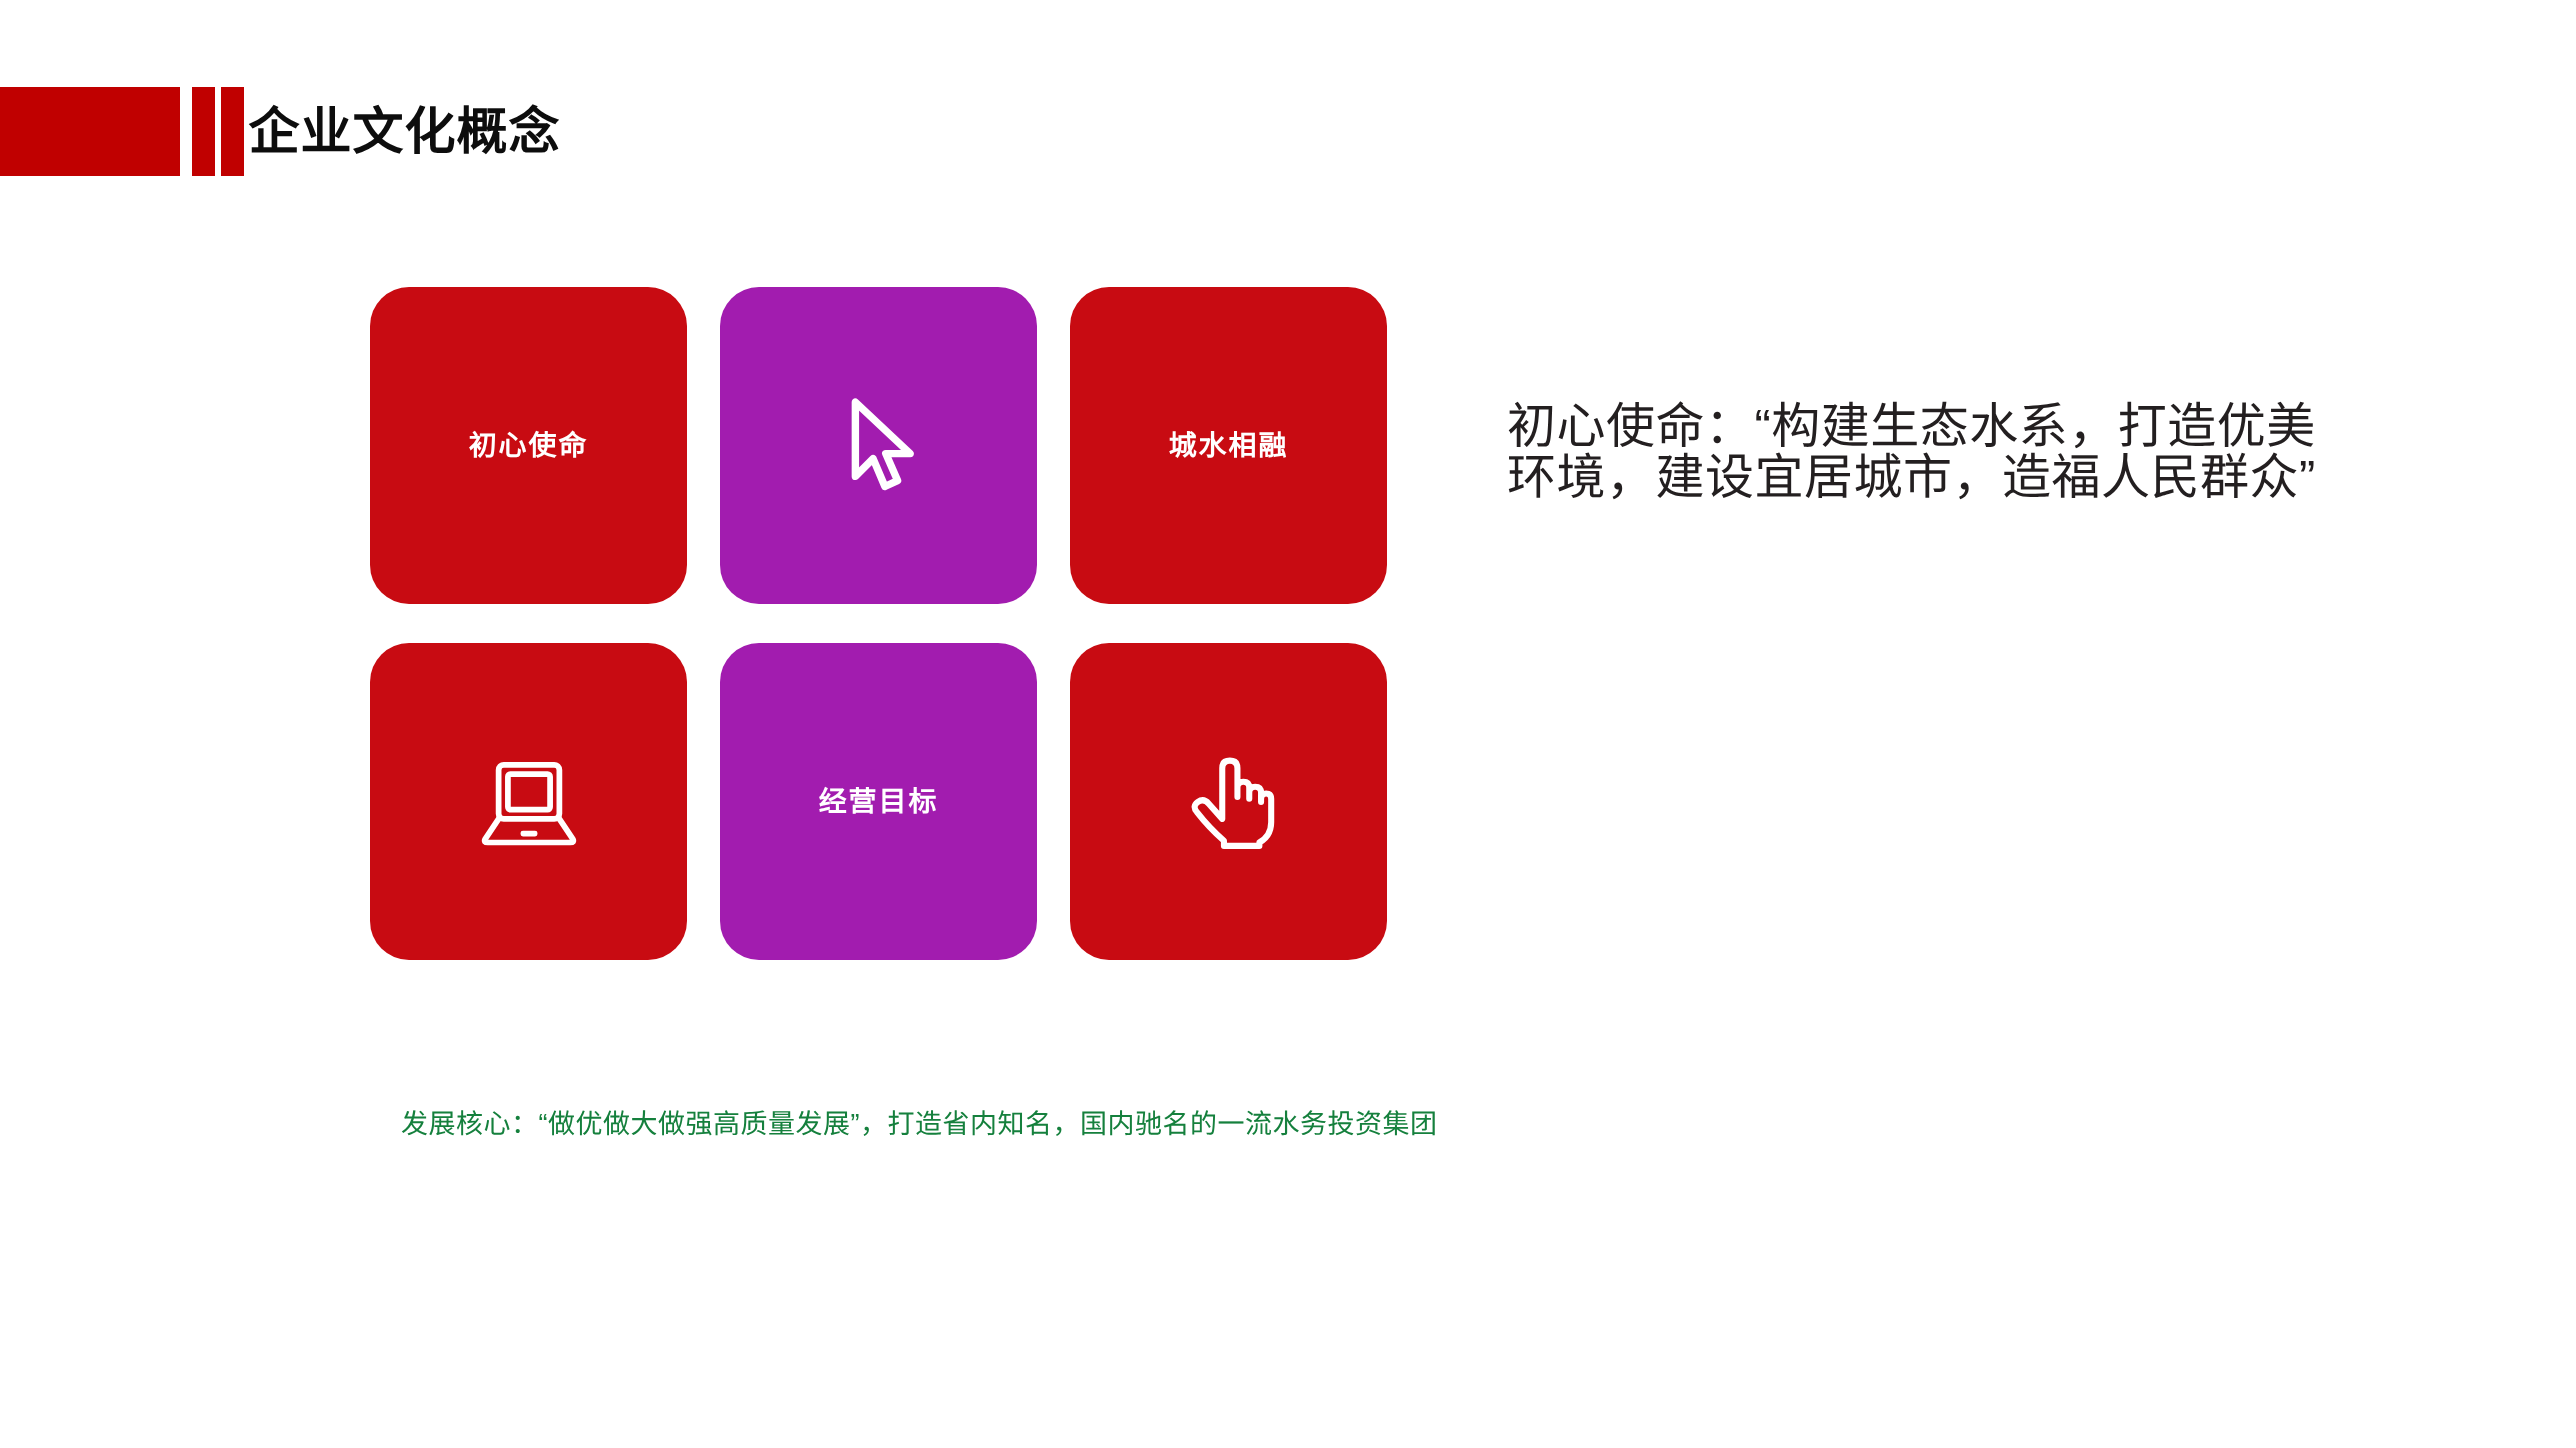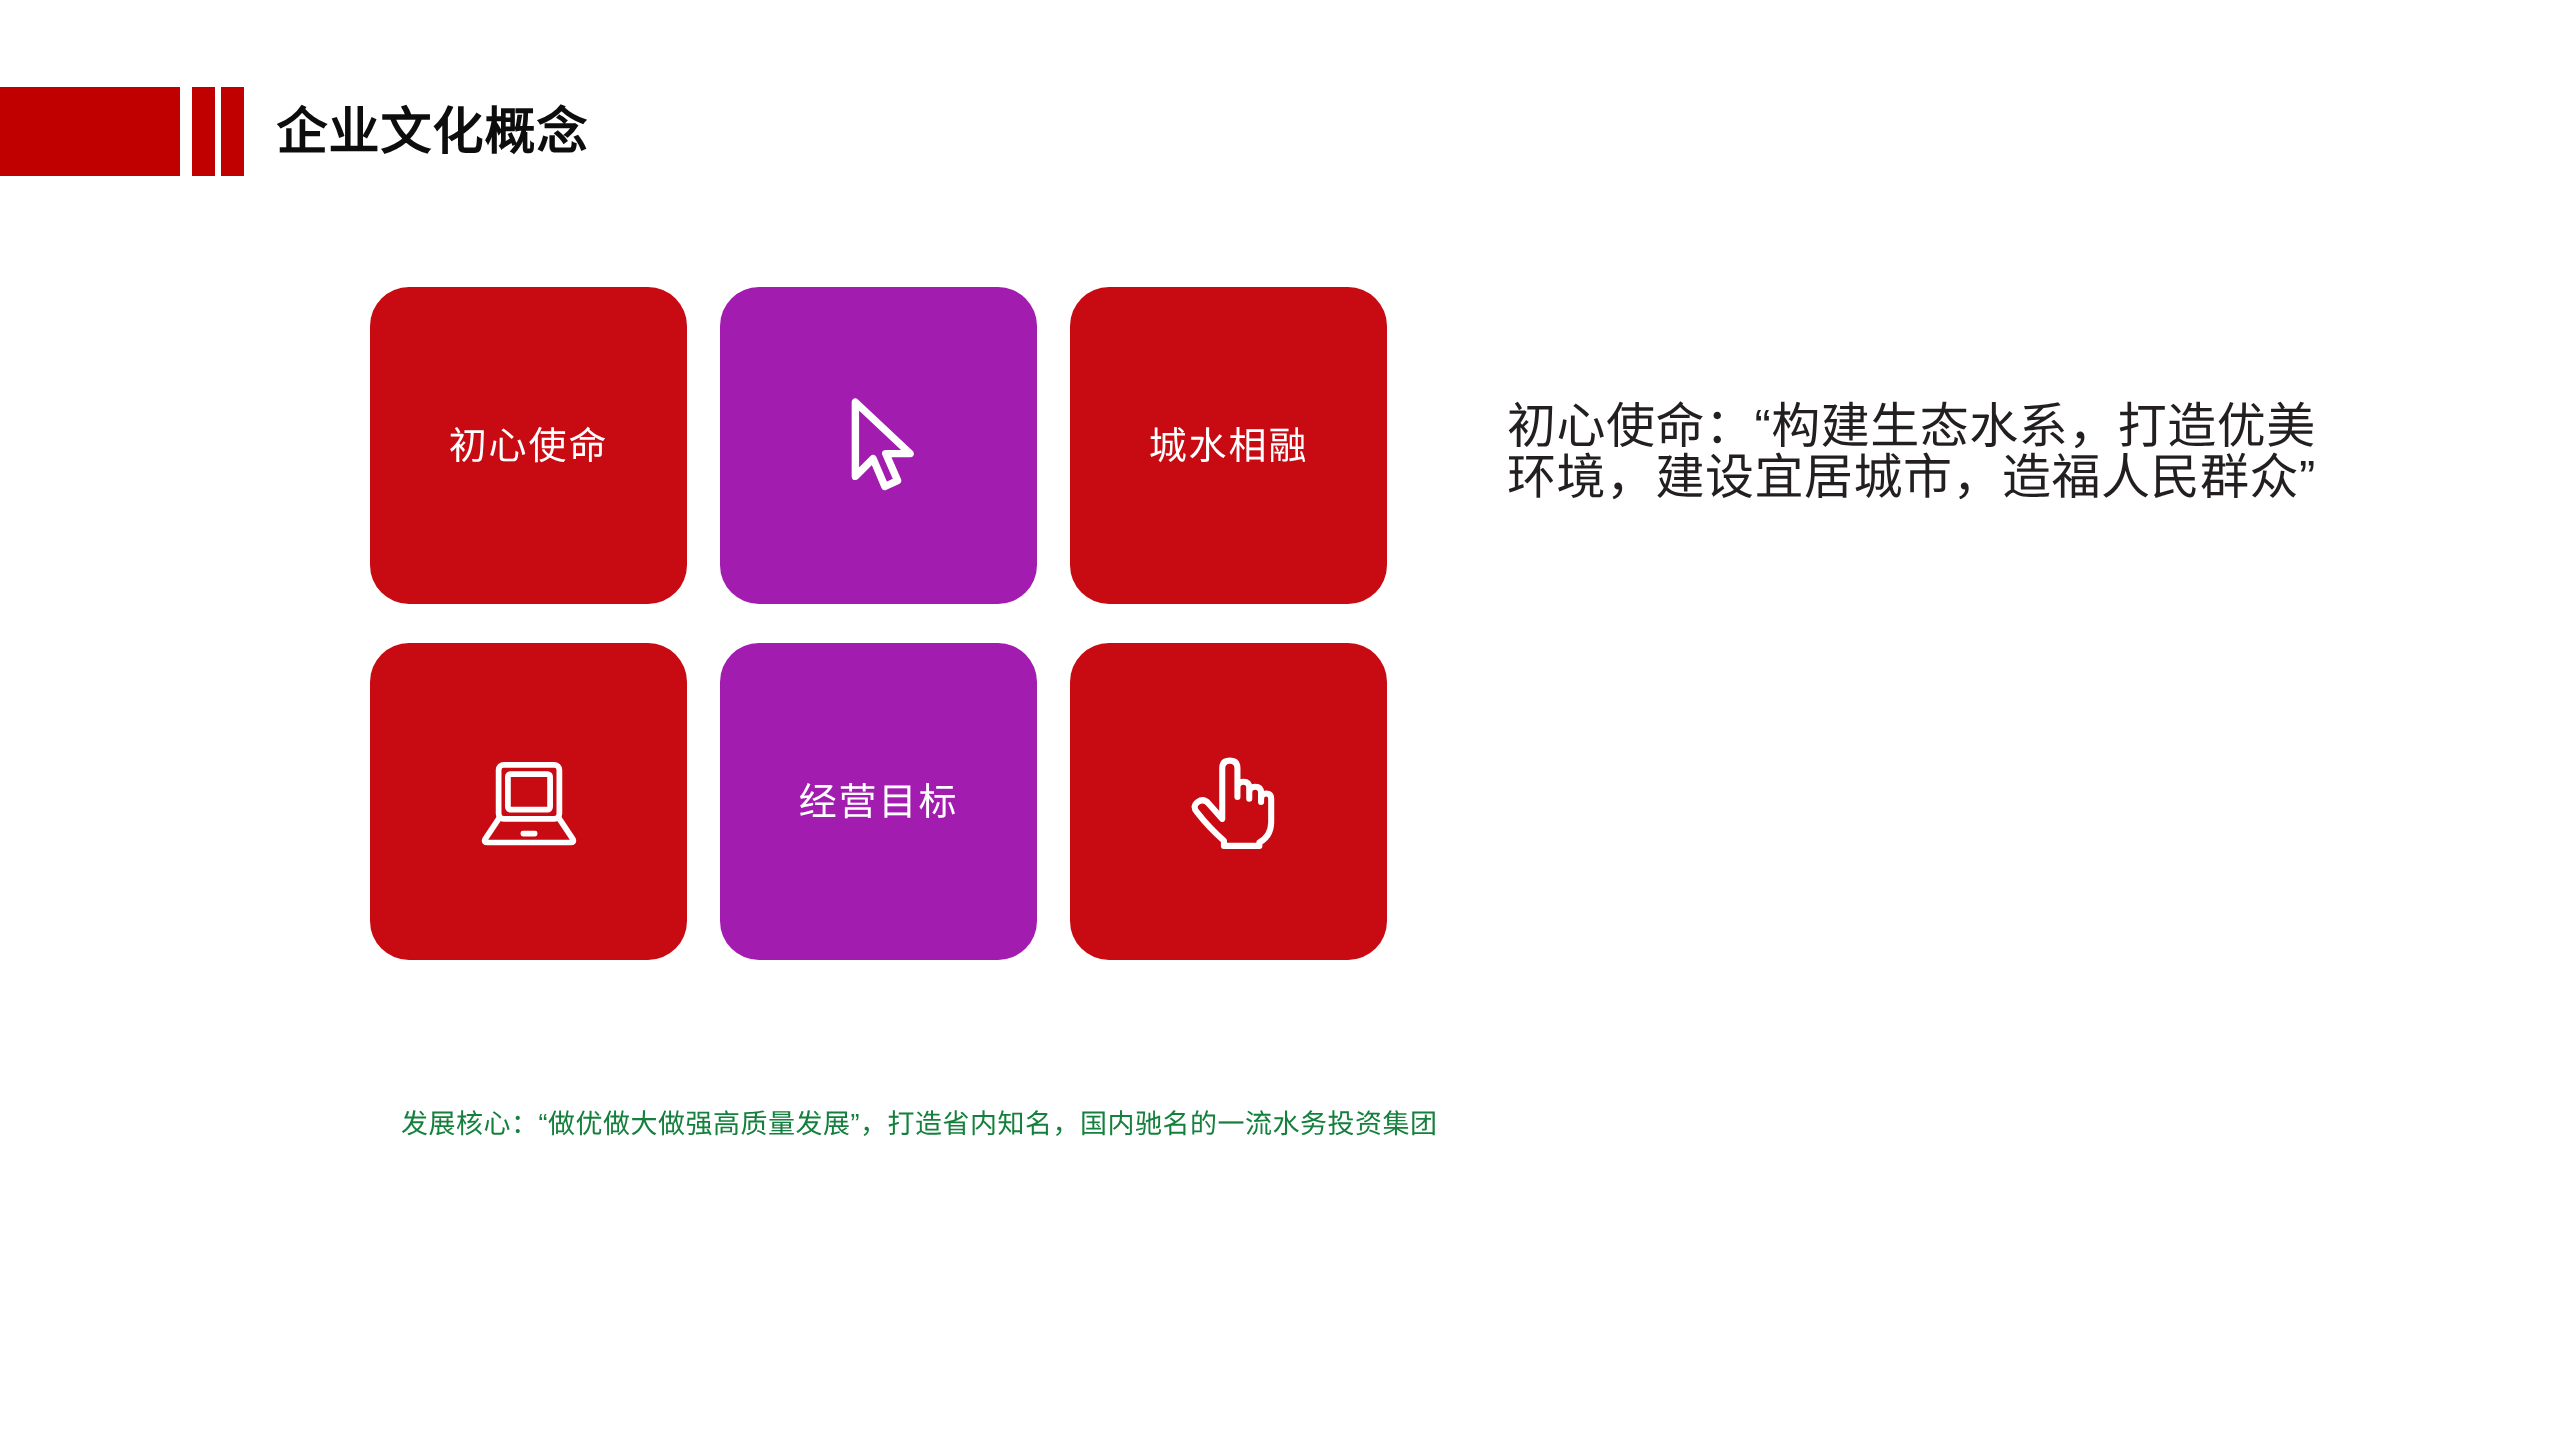--- a/index.html
+++ b/index.html
@@ -39,21 +39,21 @@
     background: #c00000;
   }
   .header-bar {
     width: 23px;
     height: 89px;
     background: #c00000;
   }
   .header-bar.first { margin-left: 11.6px; }
   .header-bar.second { margin-left: 6.8px; }
   .header-title {
-    margin-left: 32px;
+    margin-left: 4px;
     font-size: 51px;
     font-weight: bold;
     color: #0d0d0d;
     letter-spacing: 1px;
     line-height: 1;
     white-space: nowrap;
   }
 
   
   .tile-grid {
@@ -70,22 +70,22 @@
     border-radius: 39px;
     display: flex;
     align-items: center;
     justify-content: center;
     box-sizing: border-box;
   }
   .tile.red { background: #c80b12; }
   .tile.slate { background: #a21caf; }
   .tile-label {
     color: #ffffff;
-    font-size: 38px;
-    font-weight: 400;
+    font-size: 28px;
+    font-weight: 700;
     letter-spacing: 1.9px;
     line-height: 1;
     white-space: nowrap;
   }
   .tile-icon {
     width: 108px;
     height: 108px;
     display: block;
   }
   .tile-icon svg { display: block; width: 100%; height: 100%; }

